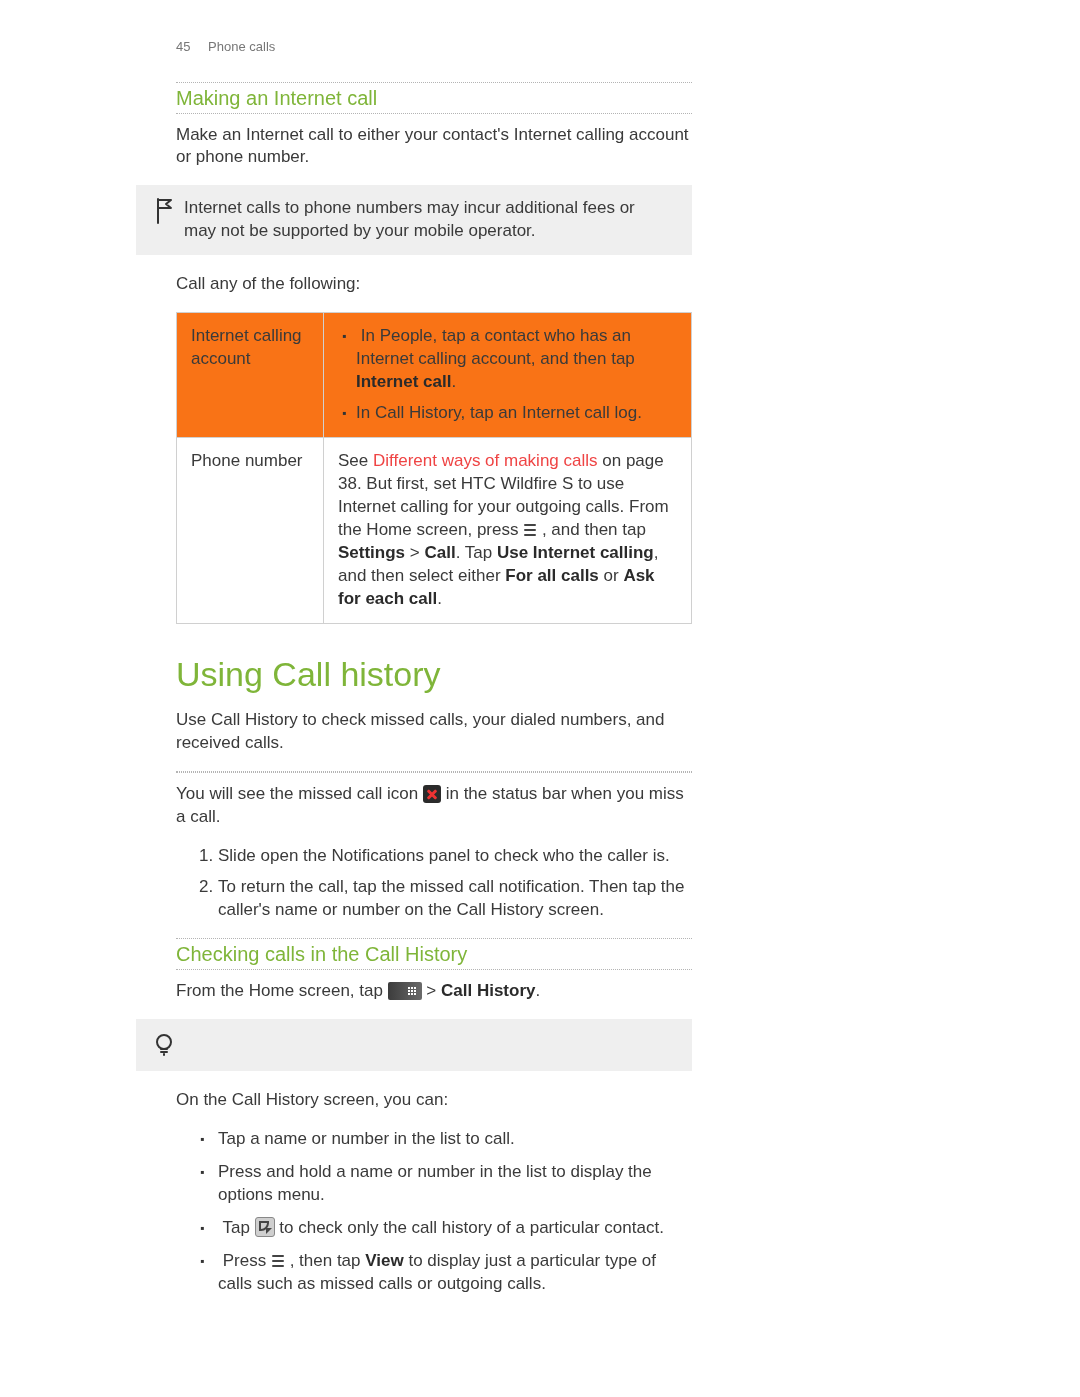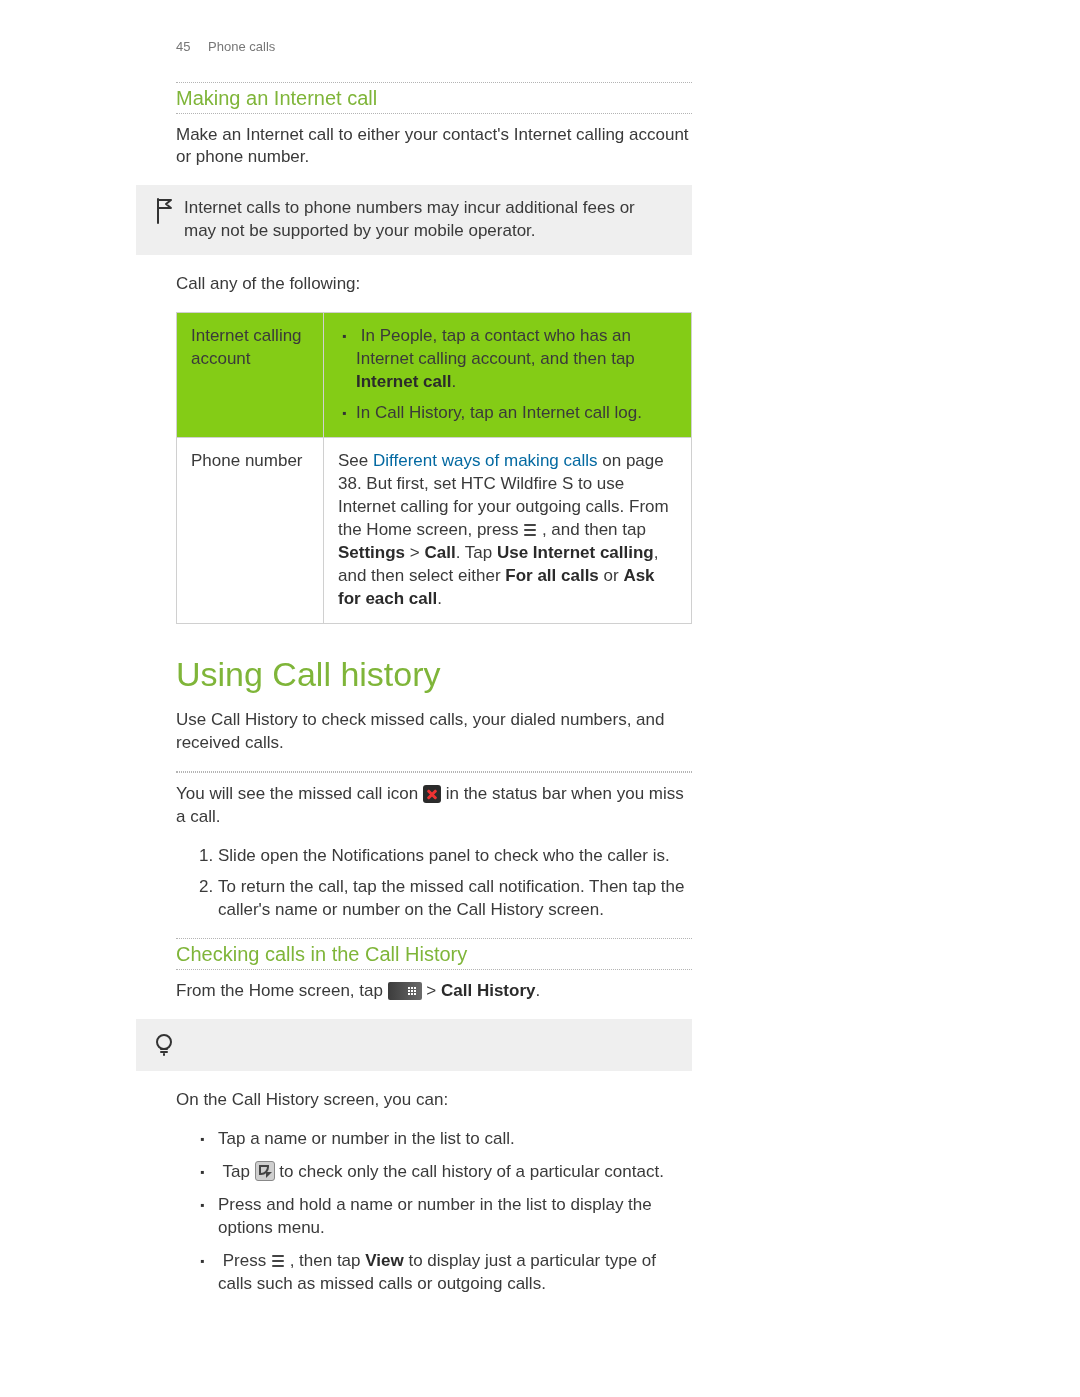--- a/index.html
+++ b/index.html
@@ -63,21 +63,21 @@
     width: 100%;
     border-collapse: collapse;
     margin: 8px 0 28px 0;
     font-size: 17px;
   }
   .opts-table td {
     border: 1px solid #d0d0d0;
     padding: 12px 14px;
     vertical-align: top;
   }
-  .opts-table tr:first-child td { background: #84cc16; }
+  .opts-table tr:first-child td { background: #f97316; }
   .opts-table td:first-child {
     width: 118px;
     font-weight: 400;
   }
   .opts-table ul {
     margin: 0;
     padding-left: 18px;
   }
   .opts-table ul li { margin-bottom: 8px; }
   .opts-table ul li:last-child { margin-bottom: 0; }
@@ -85,21 +85,21 @@
   .sq-list li::before {
     content: "▪";
     color: #333;
     display: inline-block;
     width: 14px;
     margin-left: -14px;
     font-size: 12px;
     vertical-align: 1px;
   }
 
-  .link-green { color: #0369a1; text-decoration: none; }
+  .link-green { color: #ef4444; text-decoration: none; }
 
   h2.section {
     color: #7fb539;
     font-size: 34px;
     font-weight: 400;
     margin: 26px 0 12px 0;
   }
 
   ol.steps {
     padding-left: 42px;
@@ -325,22 +325,22 @@
           <path d="M9 18 L15 18 M9 21 L15 21" stroke="#333" stroke-width="2" stroke-linecap="round"></path>
           <path d="M12 23 L12 24" stroke="#333" stroke-width="2" stroke-linecap="round"></path>
         </svg>
     </div>
   </div>
 
   <p>On the Call History screen, you can:</p>
 
   <ul class="bullets">
     <li>Tap a name or number in the list to call.</li>
+    <li>Press and hold a name or number in the list to display the options menu.</li>
     <li>
       <span>Tap </span><span class="ico ico-contact-history"></span><span> to check only the call history of a particular contact.</span>
     </li>
-    <li>Press and hold a name or number in the list to display the options menu.</li>
     <li>
       <span>Press </span><span class="ico ico-menu"><span></span></span><span> , then tap </span><strong>View</strong><span> to display just a particular type of calls such as missed calls or outgoing calls.</span>
     </li>
   </ul>
 
 </div>
 
 </body></html>

